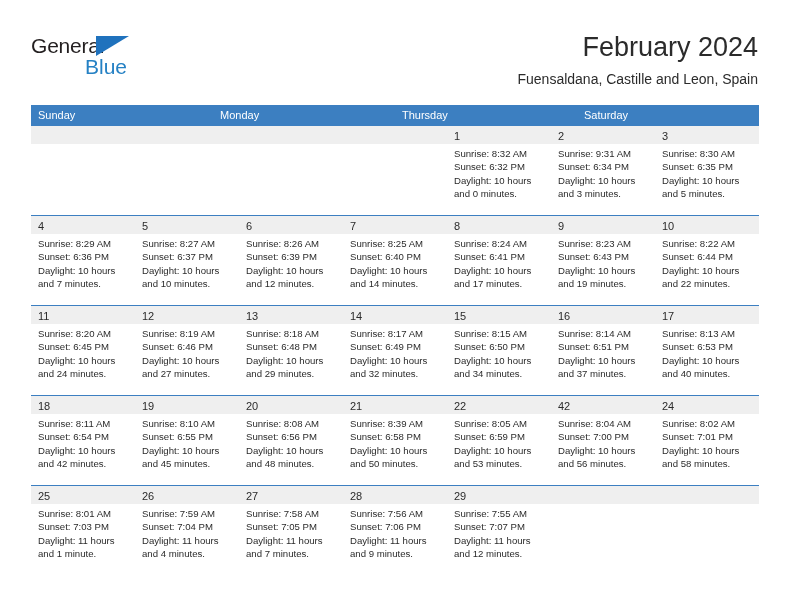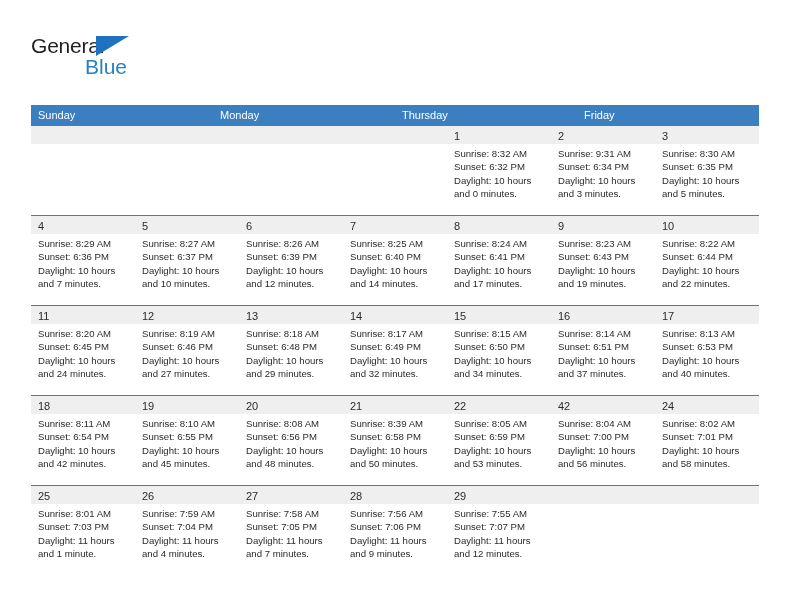--- a/index.html
+++ b/index.html
@@ -156,30 +156,34 @@
 <div class="page">
 
   <div class="header">
 
     <div class="logo">
       <span class="logo-general">General</span>
       <span class="logo-triangle"></span>
       <span class="logo-blue">Blue</span>
     </div>
 
+    <div class="title-block">
+      <div class="cal-title">February 2024</div>
+      <div class="cal-subtitle">Fuensaldana, Castille and Leon, Spain</div>
+    </div>
 
   </div>
 
   <div class="calendar">
 
     <div class="weekday-row">
       <div class="weekday-cell">Sunday</div>
       <div class="weekday-cell">Monday</div>
       <div class="weekday-cell">Thursday</div>
-      <div class="weekday-cell">Friday</div>
+      <div class="weekday-cell">Saturday</div>
     </div>
 
     <div id="weeks-container">
         <div class="week-row">
           <div class="day-cell empty">
             <div class="day-band"><span class="day-number"></span></div>
           </div>
           <div class="day-cell empty">
             <div class="day-band"><span class="day-number"></span></div>
           </div>

